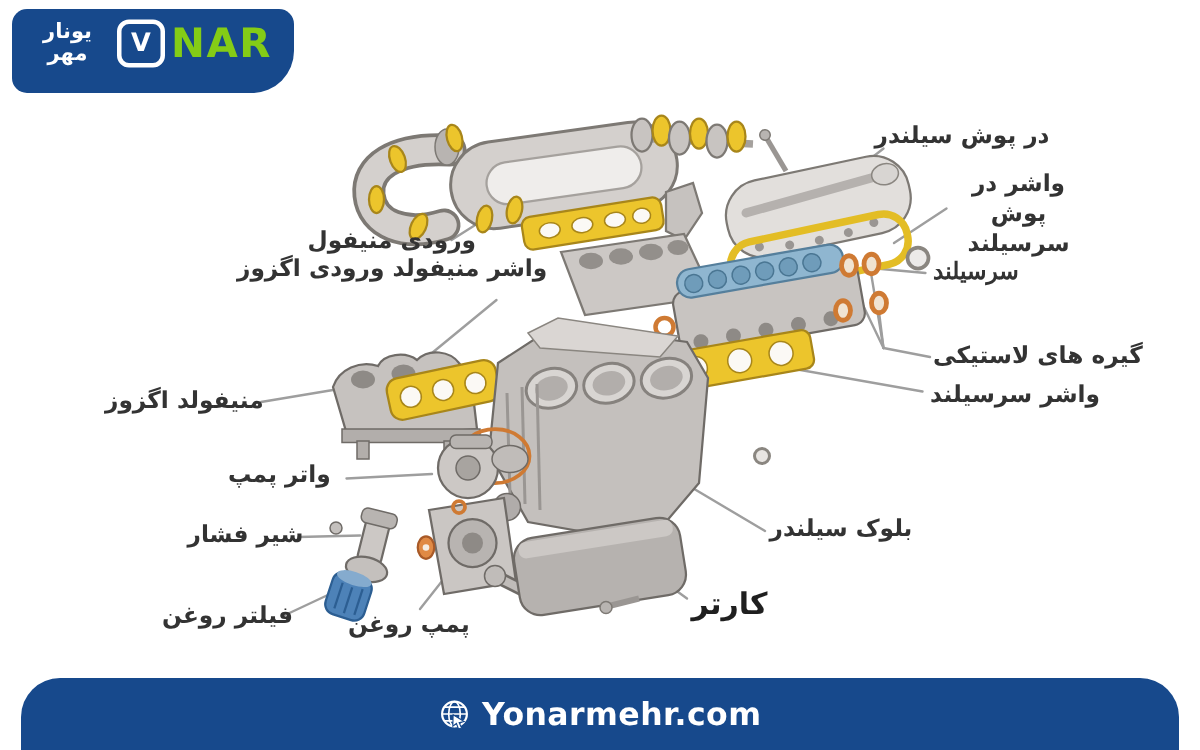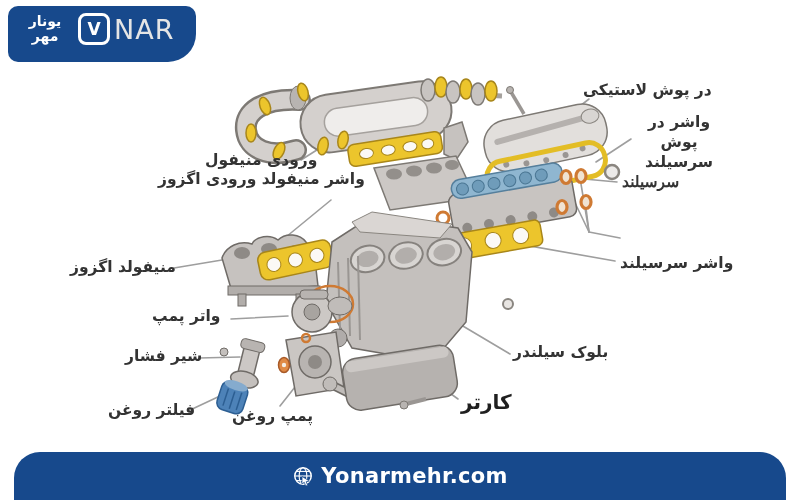--- a/index.html
+++ b/index.html
@@ -9,21 +9,21 @@
 
   
   .logo{position:absolute;left:8px;top:6px;width:188px;height:56px;background:#17498c;
         border-radius:10px 10px 28px 10px;box-sizing:border-box;padding:6px 8px 2px 8px;
         display:grid;grid-template-columns:58px 1fr;grid-template-rows:34px 15px;column-gap:4px;}
   .logo-fa{grid-column:1;grid-row:1;display:flex;flex-direction:column;justify-content:center;
            align-items:center;color:#fff;font-weight:bold;font-size:14px;line-height:1.08;}
   .logo-mark{grid-column:2;grid-row:1;display:flex;align-items:center;gap:4px;}
   .logo-v-box{width:26px;height:26px;border:3px solid #fff;border-radius:8px;display:flex;
               align-items:center;justify-content:center;color:#fff;font-weight:bold;font-size:17px;}
-  .logo-nar{color:#e5e5e5;font-weight:400;font-size:27px;letter-spacing:1px;line-height:1;}
+  .logo-nar{color:#84cc16;font-weight:700;font-size:27px;letter-spacing:1px;line-height:1;}
   .logo-sub{grid-column:1 / span 2;grid-row:2;color:#fff;font-size:8px;font-weight:bold;
             letter-spacing:3px;text-align:center;white-space:nowrap;}
 
   
   .lbl{position:absolute;direction:rtl;white-space:nowrap;color:#333;font-weight:bold;
        font-size:15.5px;line-height:1.3;}
   .lbl.two-line{white-space:normal;text-align:center;}
   .lbl.big{font-size:20px;color:#1f1f1f;}
 
   
@@ -261,23 +261,24 @@
       <span>مهر</span>
     </div>
     <div class="logo-mark">
       <span class="logo-v-box">
         <span>V</span>
       </span>
       <span class="logo-nar">NAR</span>
     </div>
   </div>
 
-  <div class="lbl" style="left:583px;top:80px;">در پوش لاستیکی</div>
+  <div class="lbl" style="left:583px;top:80px;">در پوش سیلندر</div>
   <div class="lbl two-line" style="left:629px;top:112px;width:100px;">واشر در پوش سرسیلند</div>
   <div class="lbl" style="left:622px;top:172px;font-family:Liberation Serif, serif;">سرسیلند</div>
+  <div class="lbl" style="left:622px;top:227px;">گیره های لاستیکی</div>
   <div class="lbl" style="left:620px;top:253px;">واشر سرسیلند</div>
   <div class="lbl" style="left:205px;top:150px;">ورودی منیفول</div>
   <div class="lbl" style="left:158px;top:169px;">واشر منیفولد ورودی اگزوز</div>
   <div class="lbl" style="left:70px;top:257px;">منیفولد اگزوز</div>
   <div class="lbl" style="left:152px;top:306px;">واتر پمپ</div>
   <div class="lbl" style="left:125px;top:346px;">شیر فشار</div>
   <div class="lbl" style="left:108px;top:400px;">فیلتر روغن</div>
   <div class="lbl" style="left:232px;top:406px;">پمپ روغن</div>
   <div class="lbl" style="left:513px;top:342px;">بلوک سیلندر</div>
   <div class="lbl big" style="left:461px;top:389px;">کارتر</div>

